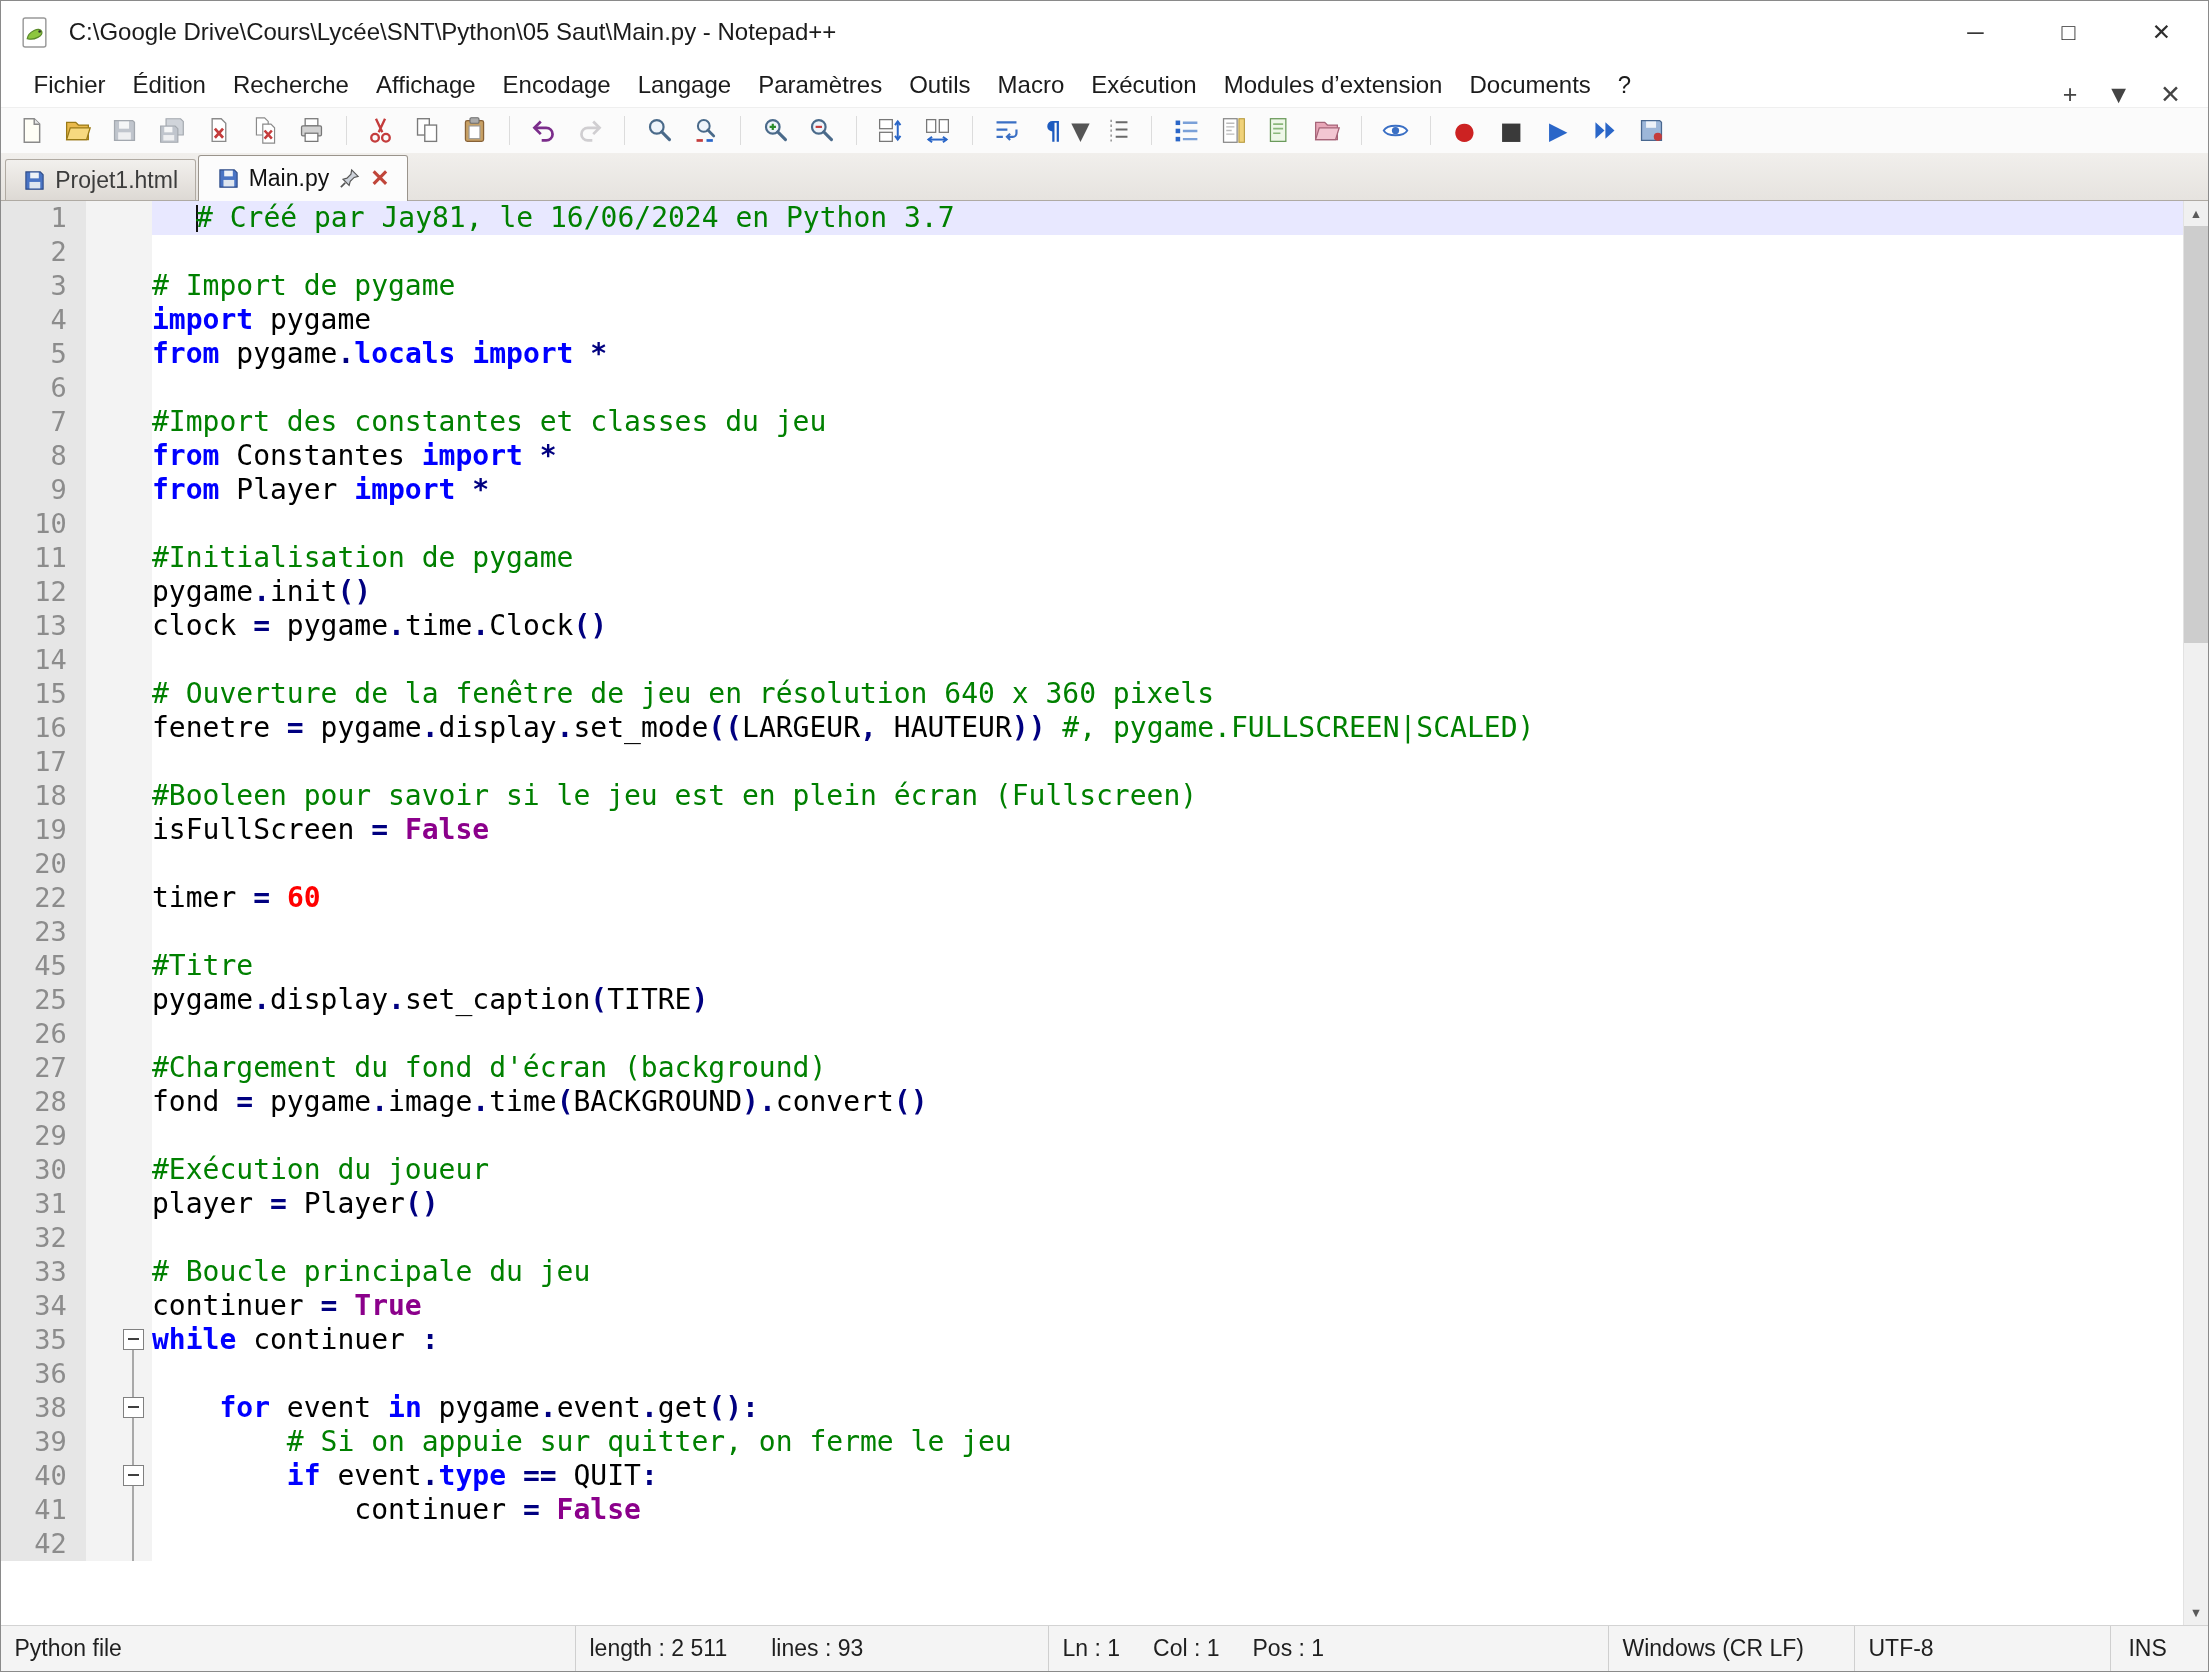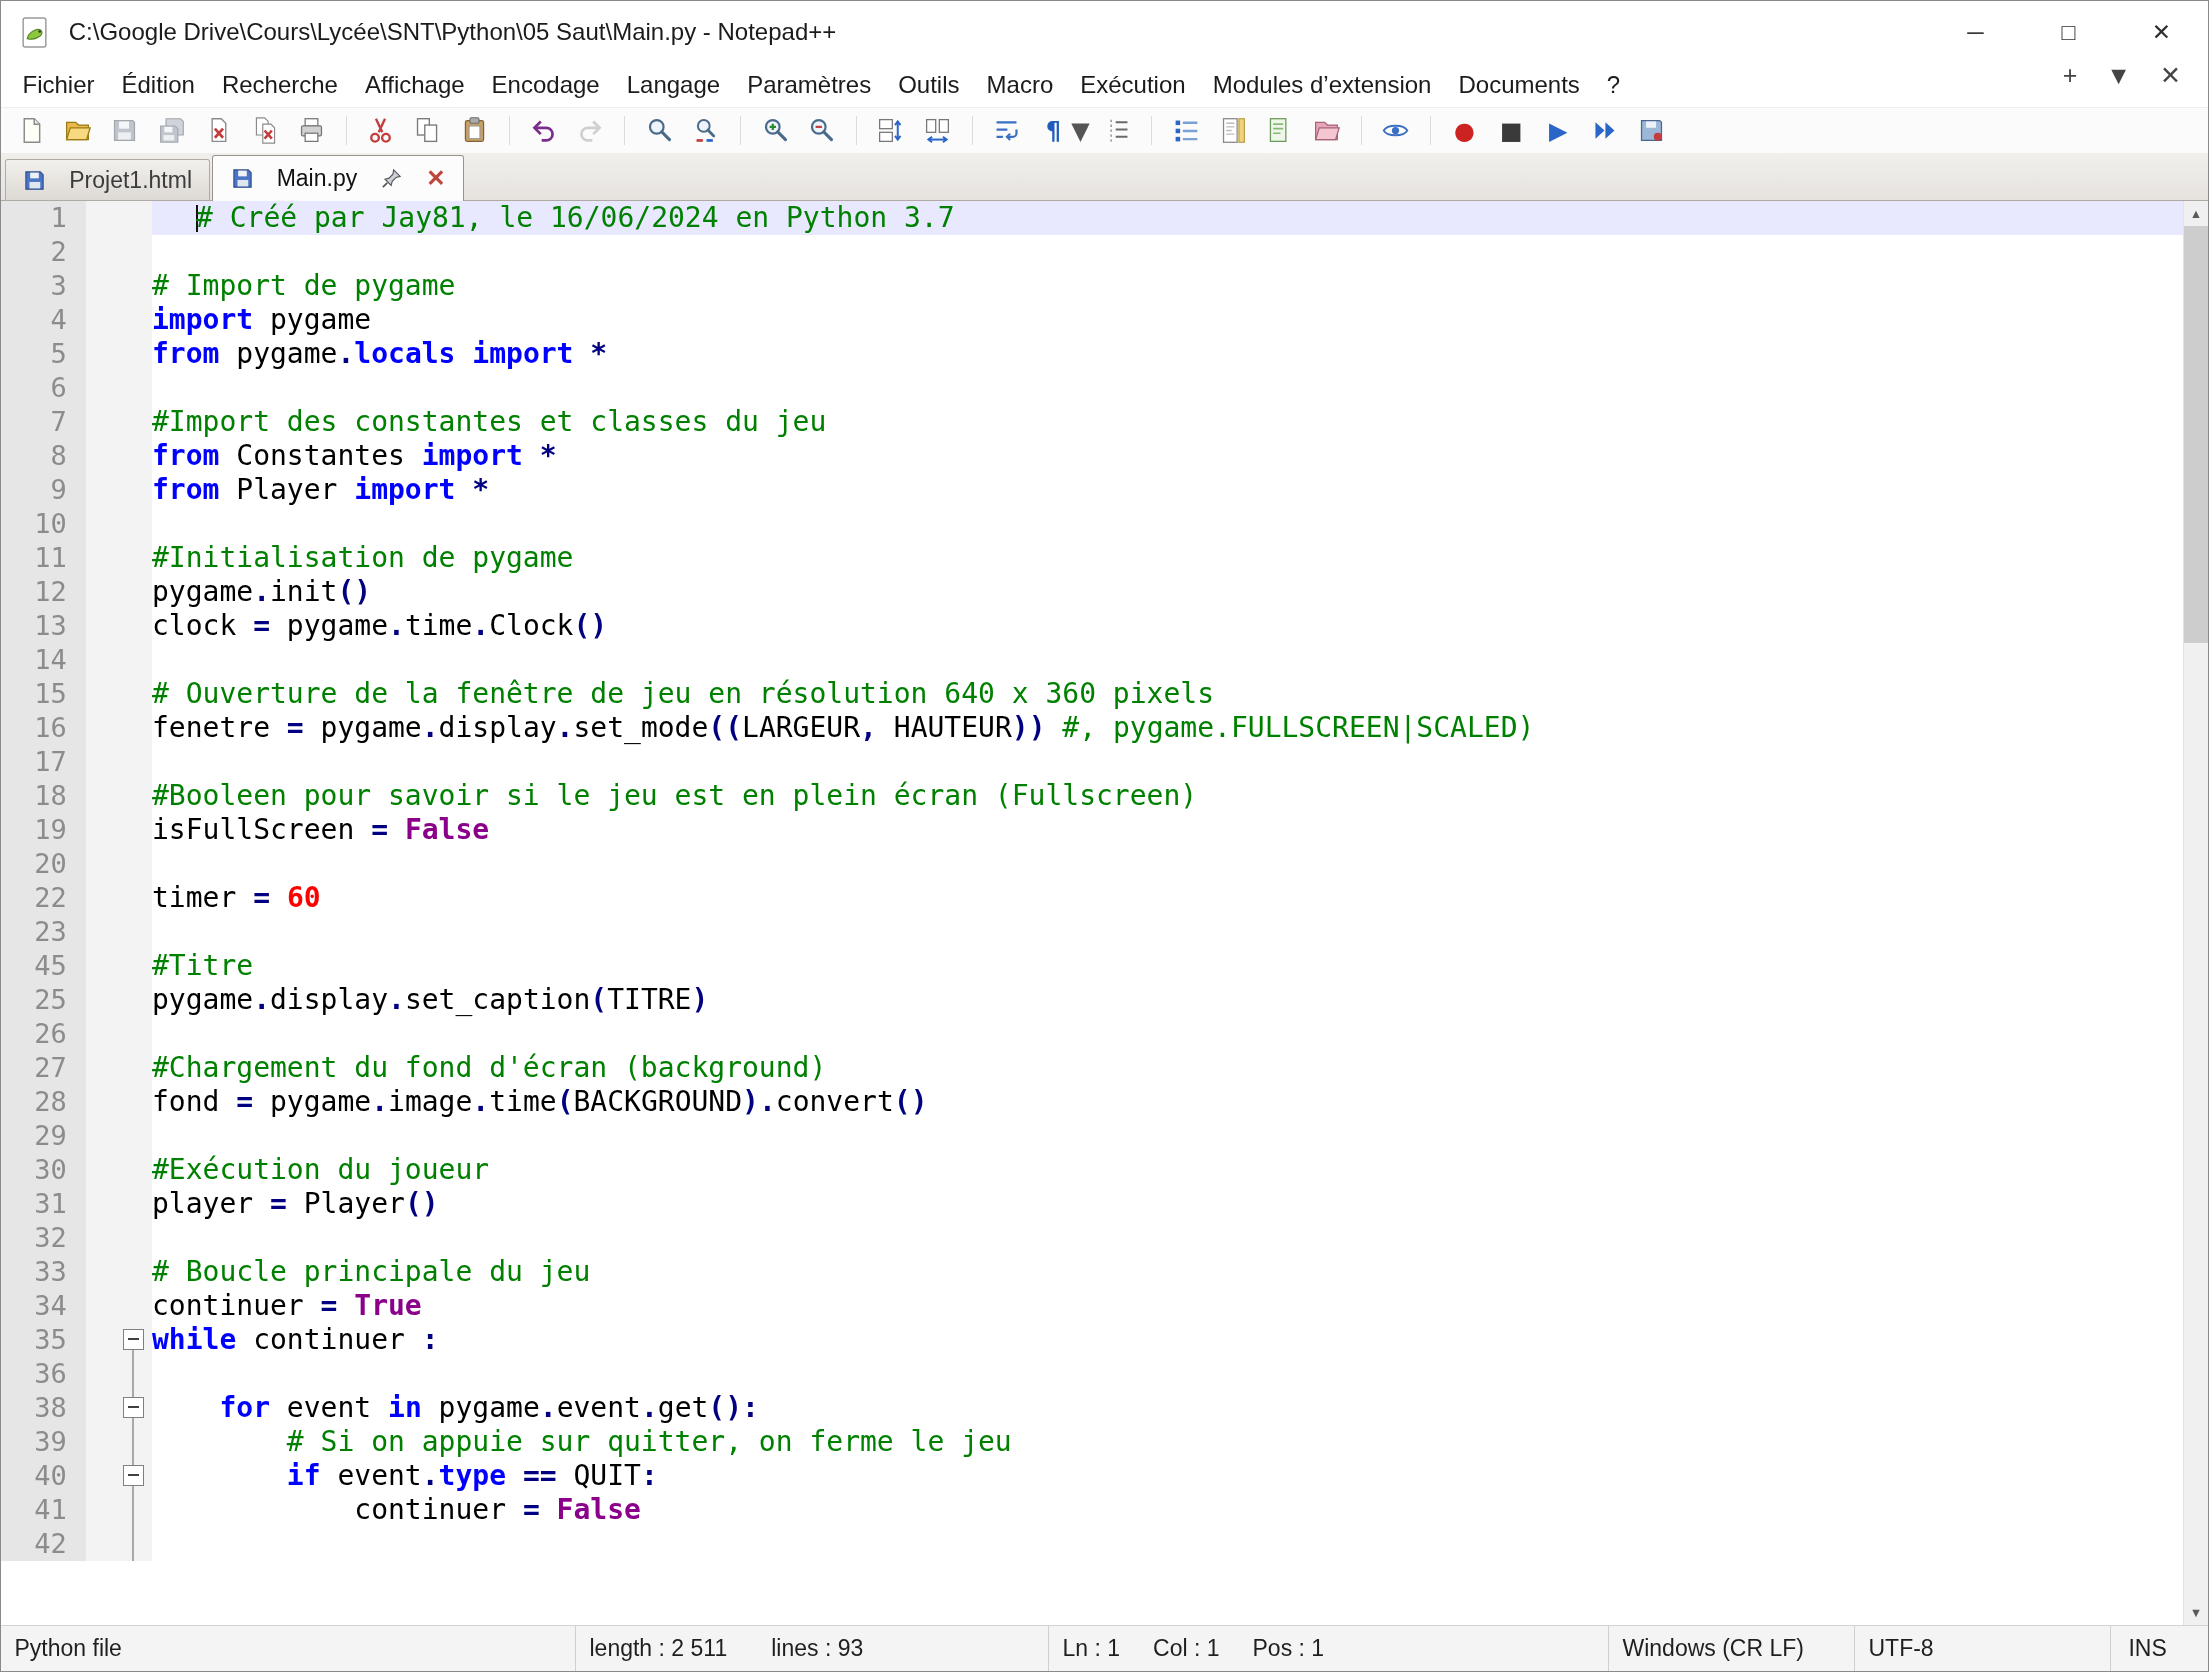--- a/index.html
+++ b/index.html
@@ -8,36 +8,36 @@
     border:1px solid #8a8a8a;display:flex;flex-direction:column;overflow:hidden;
     font-family:"Liberation Sans",sans-serif;
   }
   
   .titlebar{height:62px;flex:none;display:flex;align-items:center;background:#fff;padding-left:17.4px;}
   .appicon{width:35px;height:35px;margin-right:15.4px;display:flex;align-items:center;}
   .title{font-size:24px;color:#1b1b1b;white-space:nowrap;}
   .wincontrols{margin-left:auto;display:flex;height:100%;}
   .wc{width:93px;height:100%;display:flex;align-items:center;justify-content:center;font-size:23px;color:#2e2e2e;}
   
-  .menubar{height:44px;flex:none;display:flex;align-items:flex-start;background:#fff;border-bottom:1px solid #efefef;padding-left:8px;}
+  .menubar{height:44px;flex:none;display:flex;align-items:flex-end;background:#fff;border-bottom:1px solid #efefef;padding-left:19px;}
   .menuitems{display:flex;}
   .mitem{padding:0 13.5px;font-size:24px;color:#1b1b1b;line-height:44px;white-space:nowrap;}
   .menuright{margin-left:auto;display:flex;align-items:center;gap:29px;padding-right:27px;}
   .mrbtn{font-size:25px;color:#444;line-height:1;}
   
   .toolbar{height:45px;flex:none;display:flex;align-items:center;background:#fbfbfb;padding-left:9.7px;gap:5.8px;}
   .tbtn{width:41px;height:39px;flex:none;display:flex;align-items:center;justify-content:center;border-radius:2.9px;}
   .tbtn.narrow{width:21px;margin-left:-9.7px;}
   .ticon{display:flex;align-items:center;justify-content:center;}
   .ticon.g{font-size:24px;font-weight:bold;font-family:"DejaVu Sans",sans-serif;line-height:1;}
   .tsep{width:1px;height:29px;background:#dcdcdc;margin:0 7.7px;flex:none;}
   .dim{filter:saturate(.3) opacity(.55);}
   
   .tabbar{height:47px;flex:none;display:flex;align-items:flex-end;background:linear-gradient(#f1efec,#e6e3df);padding-left:3.9px;}
-  .tab{display:flex;align-items:center;gap:23px;padding:0 17.4px;height:41px;box-sizing:border-box;
+  .tab{display:flex;align-items:center;gap:9px;padding:0 17.4px;height:41px;box-sizing:border-box;
        background:linear-gradient(#f2f0ed,#ddd9d4);border:1px solid #b0aaa2;border-bottom:none;
        border-radius:2.9px 2.9px 0 0;font-size:23px;color:#3c3c3c;margin-right:1.9px;white-space:nowrap;}
   .tab.active{height:46px;background:#fcfcfc;color:#111;position:relative;z-index:2;margin-bottom:-1px;border-color:#9a948c;}
   .tabicon{display:flex;align-items:center;}
   .tabclose{color:#c0453a;font-weight:bold;font-size:23px;line-height:1;}
   .tabpin{display:flex;align-items:center;}
   
   .editor{flex:1;min-height:0;display:flex;background:#fff;border-top:1px solid #afaaa3;}
   .lines{flex:1;overflow:hidden;}
   .row{display:flex;height:34px;}

